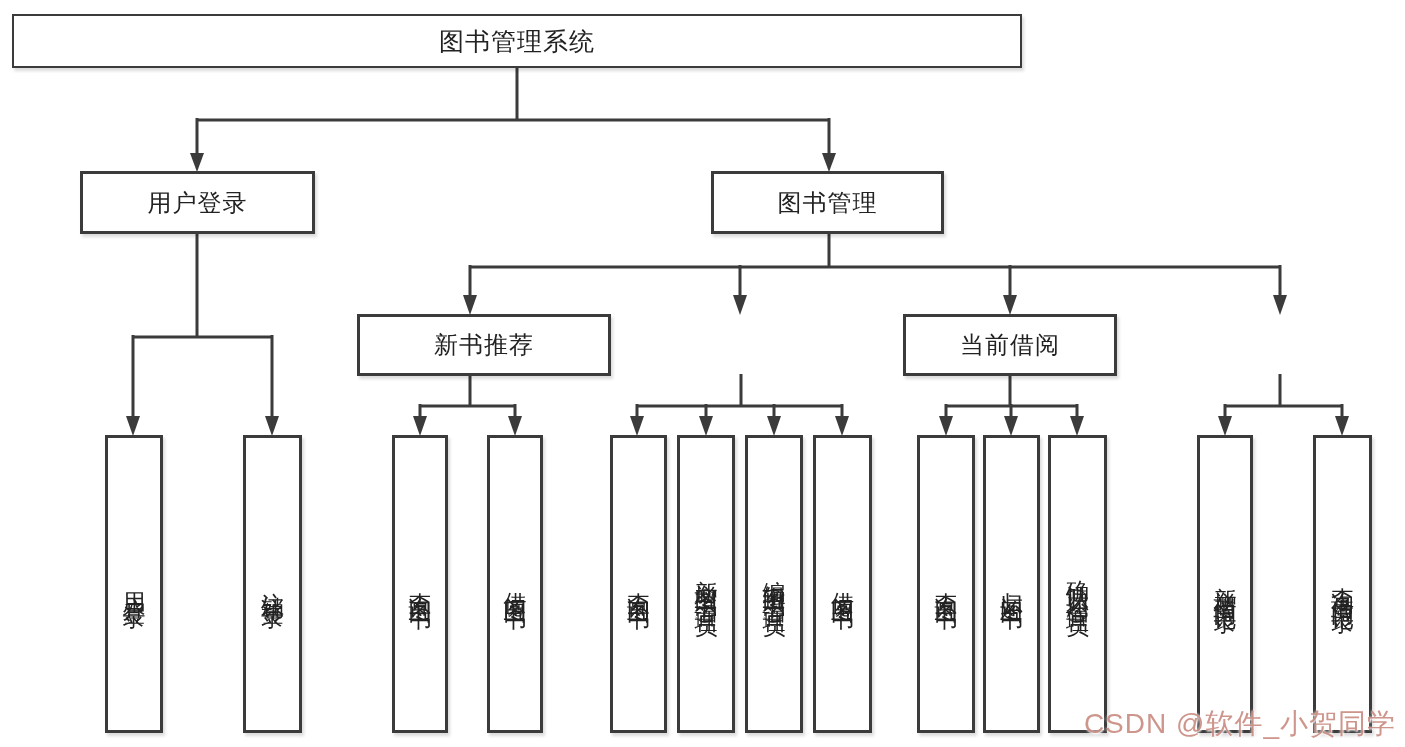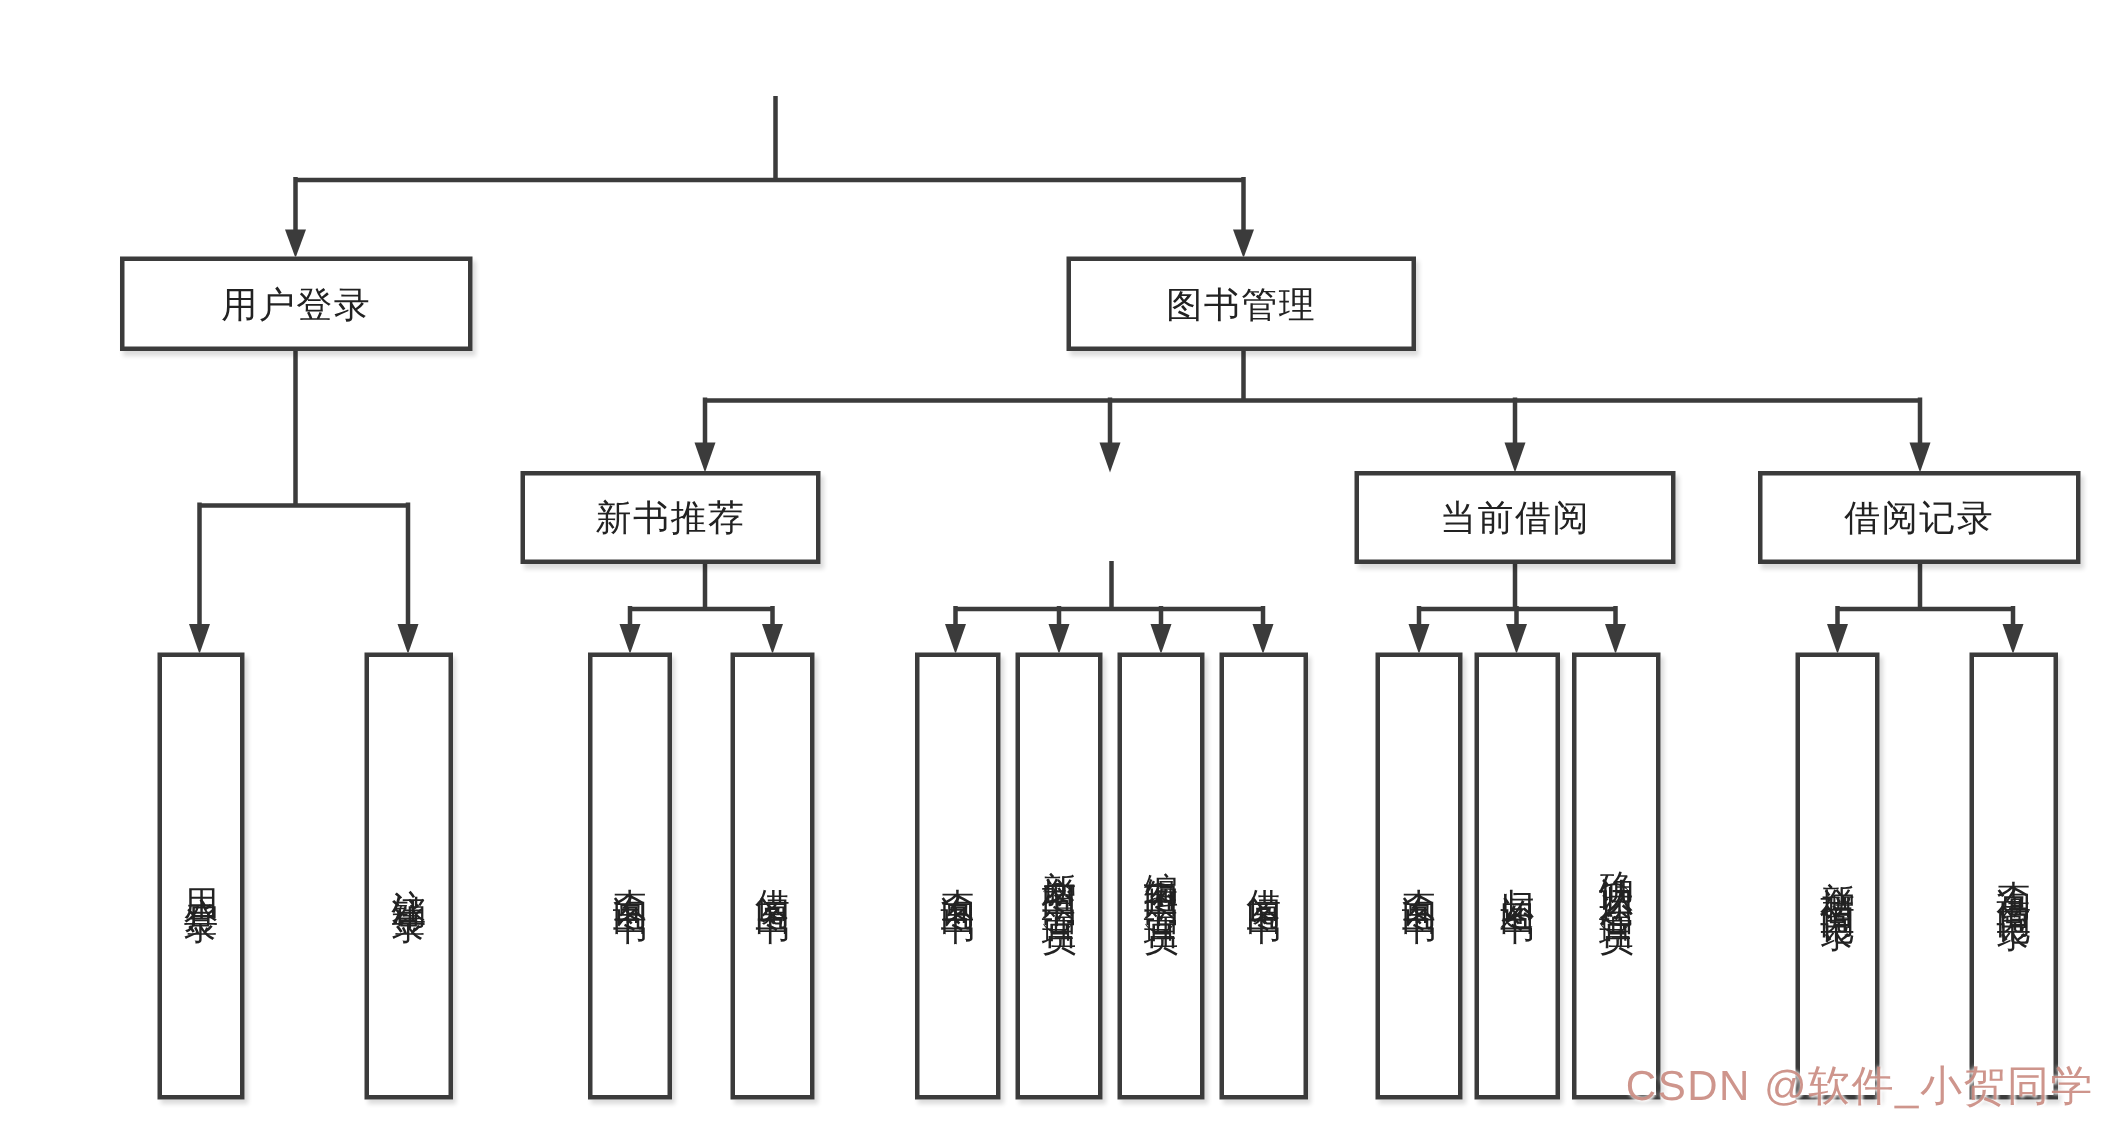--- a/index.html
+++ b/index.html
@@ -70,36 +70,36 @@
       <polygon class="head" points="1004,416 1018,416 1011,436"></polygon>
       <polygon class="head" points="1070,416 1084,416 1077,436"></polygon>
     </g>
     <g>
       <path class="edge" d="M1280 374 V406 M1225 406 H1342 M1225 404 V418 M1342 404 V418"></path>
       <polygon class="head" points="1218,416 1232,416 1225,436"></polygon>
       <polygon class="head" points="1335,416 1349,416 1342,436"></polygon>
     </g>
   </svg>
 
+  <div class="box root" style="left:12px;top:14px;width:1010px;height:54px">
+    <span class="hlabel">图书管理系统</span>
+  </div>
 
   <div class="box lv23" style="left:80px;top:171px;width:235px;height:63px">
     <span class="hlabel">用户登录</span>
   </div>
   <div class="box lv23" style="left:711px;top:171px;width:233px;height:63px">
     <span class="hlabel">图书管理</span>
   </div>
 
-  <div class="box lv23" style="left:347px;top:314px;width:200px;height:62px">
+  <div class="box lv23" style="left:357px;top:314px;width:254px;height:62px">
     <span class="hlabel">新书推荐</span>
   </div>
   <div class="box lv23" style="left:903px;top:314px;width:214px;height:62px">
     <span class="hlabel">当前借阅</span>
-  </div>
-  <div class="box lv23" style="left:1172px;top:314px;width:215px;height:62px">
-    <span class="hlabel">借阅记录</span>
   </div>
 
   <div class="box leaf" style="left:105px;width:58px">
     <span class="vlabel">用户登录</span>
   </div>
   <div class="box leaf" style="left:243px;width:59px">
     <span class="vlabel">注销登录</span>
   </div>
 
   <div class="box leaf" style="left:392px;width:56px">

